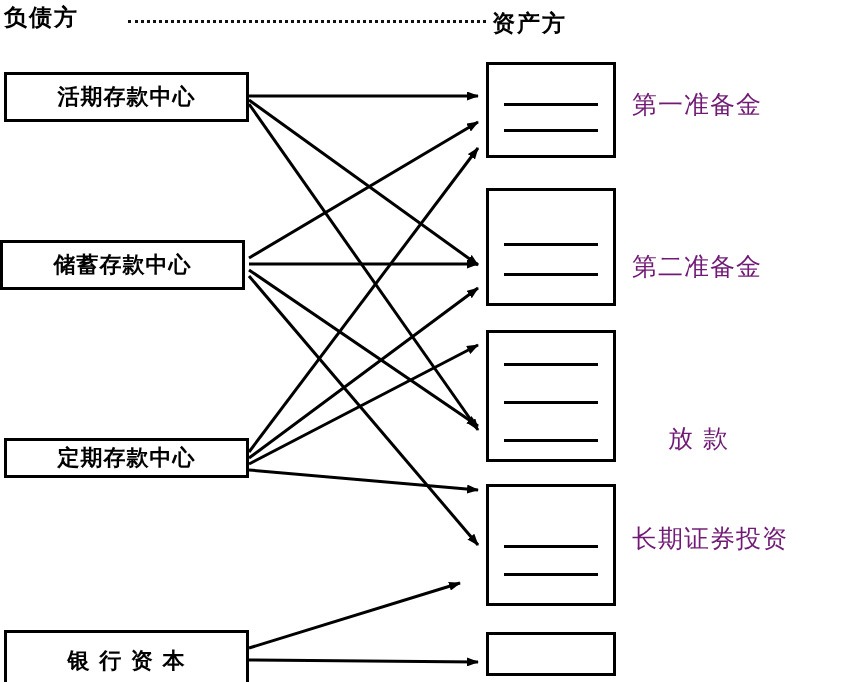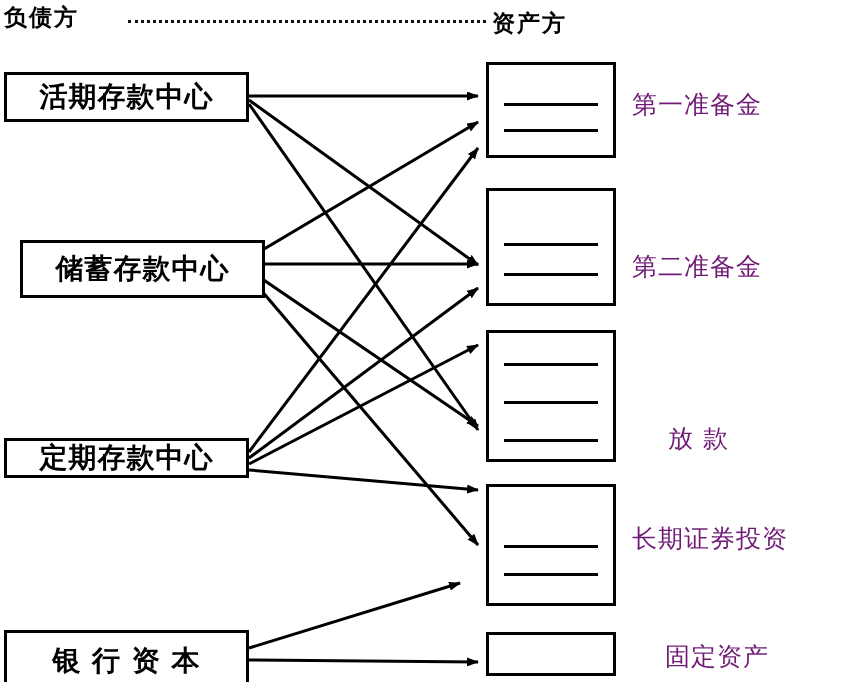--- a/index.html
+++ b/index.html
@@ -37,21 +37,21 @@
     border-top: 3px dotted #111;
   }
 
   .lbox {
     position: absolute;
     border: 3px solid #000;
     background: #fff;
     display: flex;
     align-items: center;
     justify-content: center;
-    font-size: 28px;
+    font-size: 22px;
     font-weight: 700;
     letter-spacing: 1px;
     color: #000;
     box-sizing: border-box;
     white-space: nowrap;
   }
   .abox {
     position: absolute;
     border: 3px solid #000;
     background: #fff;
@@ -113,21 +113,21 @@
       <line x1="249" y1="470" x2="478" y2="490"></line>
 
       <line x1="249" y1="648" x2="460" y2="583"></line>
       <line x1="249" y1="660" x2="478" y2="662"></line>
     </g>
   </svg>
 
   <div class="lbox" style="left:4px; top:72px; width:245px; height:50px;">
     <span>活期存款中心</span>
   </div>
-  <div class="lbox" style="left:20px; top:240px; width:245px; height:58px;">
+  <div class="lbox" style="left:0; top:240px; width:245px; height:50px;">
     <span>储蓄存款中心</span>
   </div>
   <div class="lbox" style="left:4px; top:438px; width:245px; height:40px;">
     <span>定期存款中心</span>
   </div>
   <div class="lbox" style="left:4px; top:630px; width:245px; height:62px;">
     <span>银 行 资 本</span>
   </div>
 
   <div class="abox" style="left:486px; top:62px; width:130px; height:96px;">
@@ -149,15 +149,14 @@
   </div>
   <div class="alabel" style="left:668px; top:385px;margin-top:37px;">放      款</div>
 
   <div class="abox" style="left:486px; top:484px; width:130px; height:122px;">
     <div class="rule" style="top:58px;"></div>
     <div class="rule" style="top:86px;"></div>
   </div>
   <div class="alabel" style="left:632px; top:522px;">长期证券投资</div>
 
   <div class="abox" style="left:486px; top:632px; width:130px; height:44px;"></div>
-  <div class="alabel" style="left:665px; top:640px;">固定资产</div>
 
 </div>
 
 </body></html>

